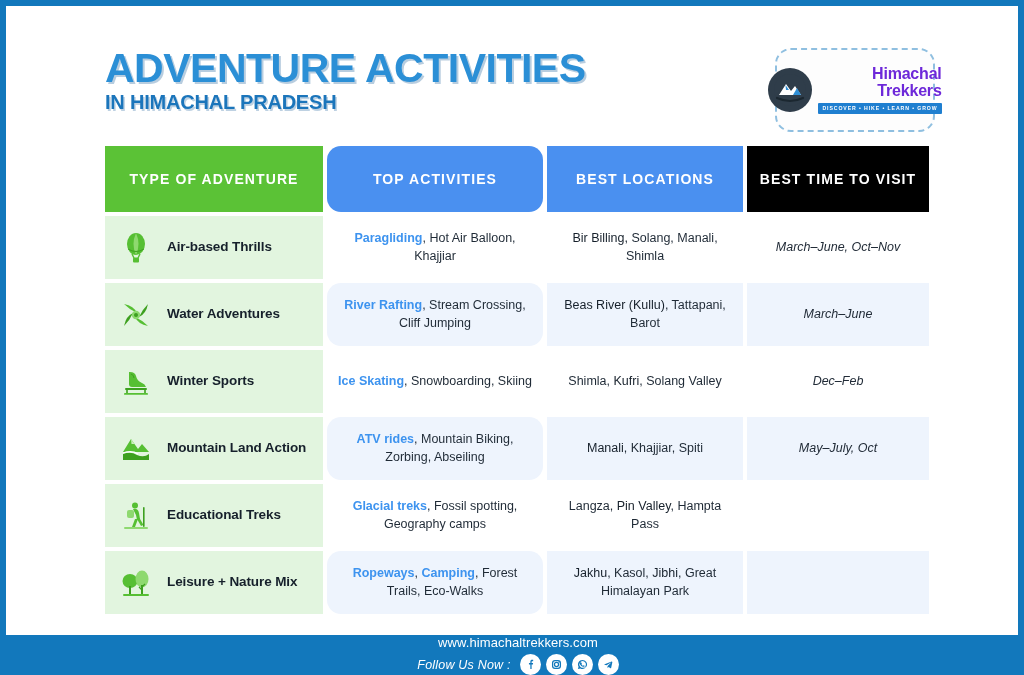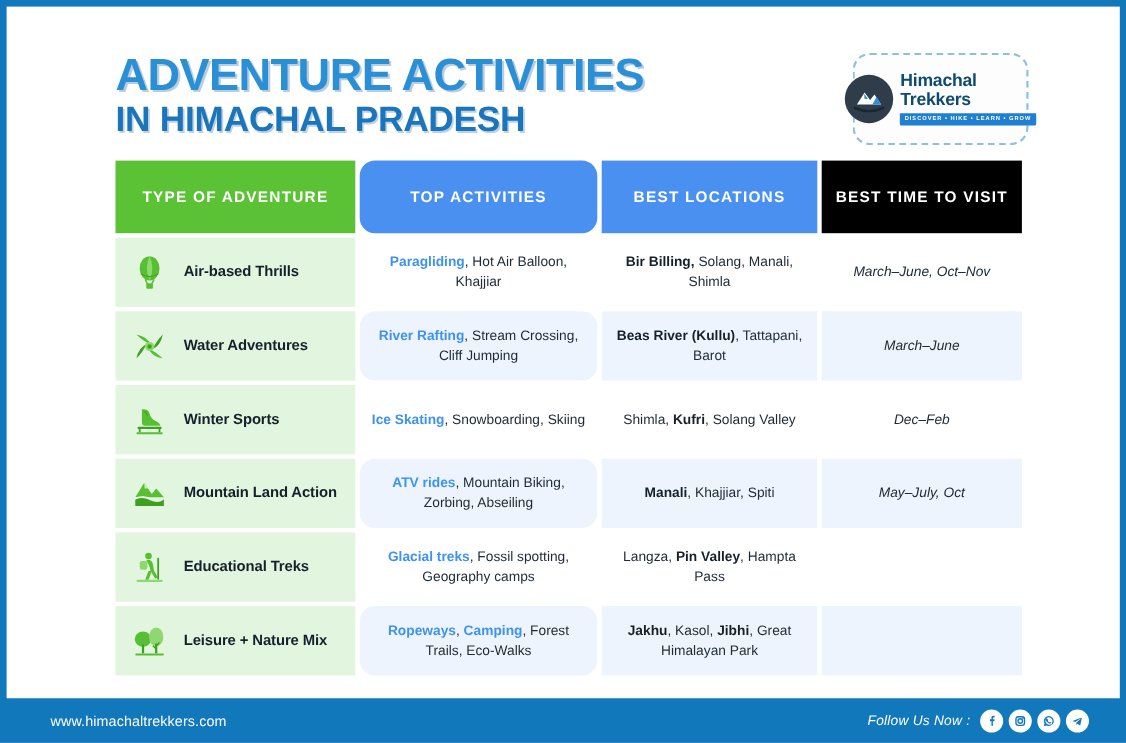--- a/index.html
+++ b/index.html
@@ -45,21 +45,21 @@
     font-weight: 900;
     letter-spacing: -0.5px;
     color: #2b8fd6;
     line-height: 1.02;
     text-shadow: 2px 2px 0 rgba(20,90,150,0.30);
     white-space: nowrap;
   }
 
   .title-sub {
     margin-top: 2px;
-    font-size: 32px;
+    font-size: 20px;
     font-weight: 900;
     letter-spacing: -0.2px;
     color: #1b75bb;
     line-height: 1.05;
     text-shadow: 1.5px 1.5px 0 rgba(20,90,150,0.28);
     white-space: nowrap;
   }
 
   
   .logo-box {
@@ -90,22 +90,23 @@
     align-items: center;
     justify-content: center;
     flex: none;
     position: relative;
   }
   .logo-mark svg { display: block; }
   .logo-text { line-height: 1.0; }
   .logo-l1, .logo-l2 {
     font-size: 16px;
     font-weight: 700;
-    color: #0c4a6e;
+    color: #6d28d9;
     letter-spacing: -0.2px;
+    text-align: right;
   }
   .logo-l2 { margin-top: 1px; }
   .logo-tag {
     margin-top: 4px;
     background: #1f7fd0;
     color: #ffffff;
     font-size: 5.2px;
     letter-spacing: 0.9px;
     font-weight: 700;
     text-align: center;
@@ -173,34 +174,35 @@
   }
   .type-icon { width: 30px; height: 32px; flex: none; display: flex; align-items: center; justify-content: center; }
   .type-icon svg { display: block; }
 
   .row-a .cell:not(.type-cell) { background: #ffffff; }
   .row-b .cell:not(.type-cell) { background: #eef4fd; }
 
   .cell.time-cell { font-style: italic; font-size: 12.5px; color: #222c38; }
 
   .hl { color: #3d93ef; font-weight: 700; }
-  .bd { font-weight: 700; color: #16202b; }
+  .bd { font-weight: 400; color: #16202b; }
 
   
   .footer {
     position: absolute;
     left: 0;
     bottom: 0;
     width: 1024px;
     height: 40px;
     background: #1278bc;
     display: flex;
     align-items: center;
     justify-content: space-between;
     padding: 0 34px 0 46px;
+    flex-direction: column;
   }
   .foot-url {
     color: #ffffff;
     font-size: 13px;
     letter-spacing: 0.1px;
   }
   .foot-right {
     display: flex;
     align-items: center;
     gap: 9px;

